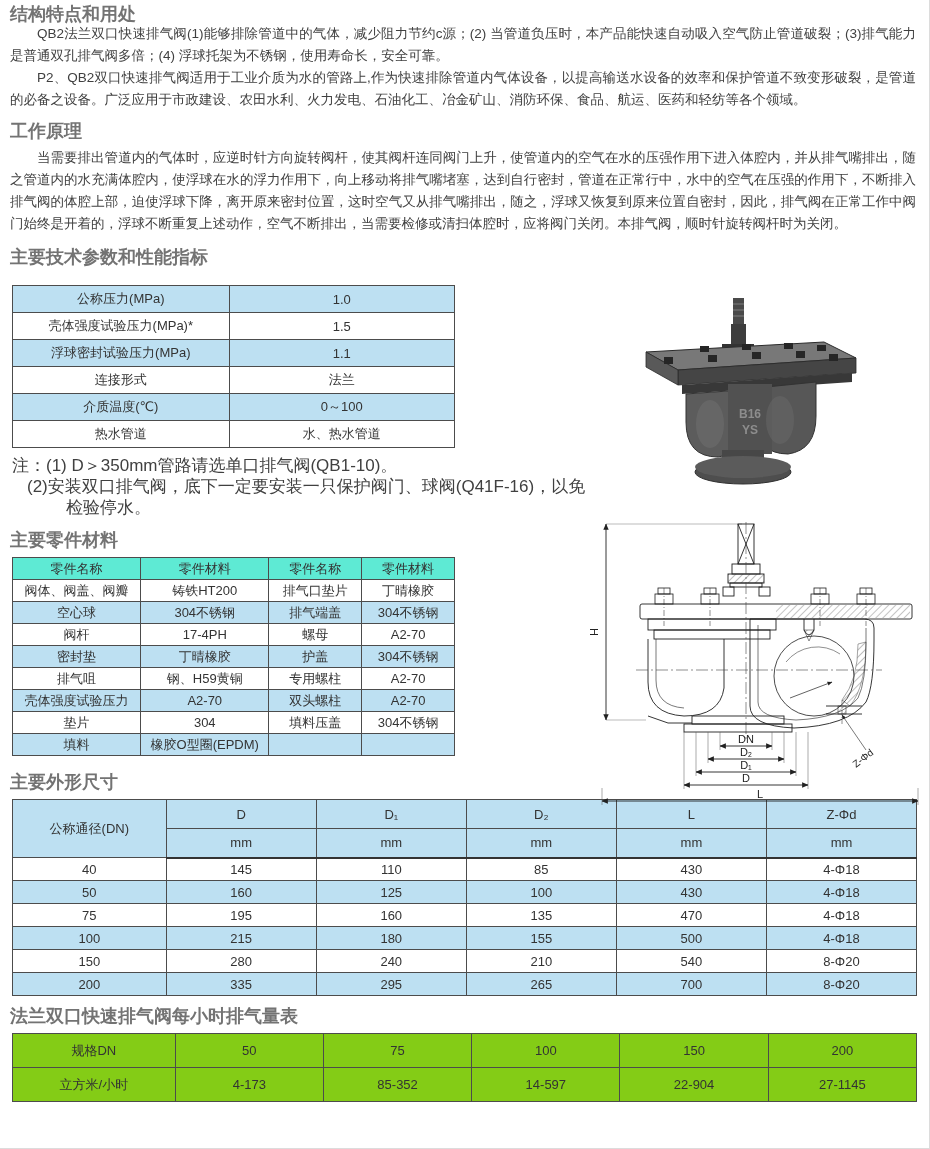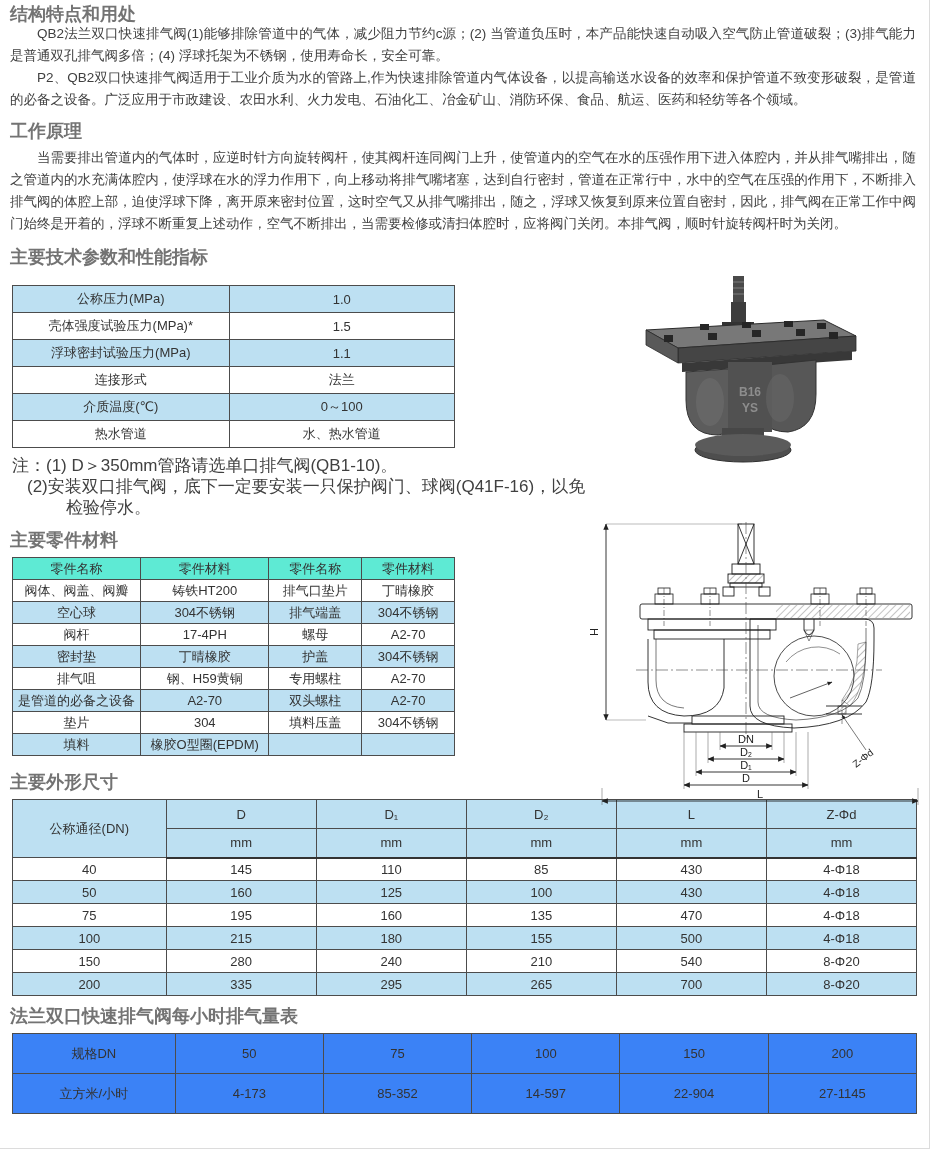--- a/index.html
+++ b/index.html
@@ -35,24 +35,24 @@
   .parts thead th{background:#5eead4;}
   .parts tbody tr:nth-child(even) td{background:#bde0f2;}
 
   .dims{width:905px;margin:8px 0 0 2px;}
   .dims thead th{background:#bde0f2;height:29px;}
   .dims thead tr:last-child th{border-bottom:2px solid #333;}
   .dims td{height:23px;}
   .dims tbody tr:nth-child(even) td{background:#bde0f2;}
 
   .exhaust{width:905px;margin:8px 0 0 2px;}
-  .exhaust td{height:40px;background:#3b82f6;}
+  .exhaust td{height:34px;background:#84cc16;}
 
   figure{margin:0;padding:0;}
-  .photo{position:absolute;left:616px;top:272px;width:248px;height:196px;}
+  .photo{position:absolute;left:616px;top:294px;width:248px;height:196px;}
   .drawing{position:absolute;left:580px;top:510px;width:345px;height:296px;}
   svg{display:block;}
 </style>
 </head>
 <body>
 
 <div class="page">
 
   <section>
     <h3>结构特点和用处</h3>
@@ -148,21 +148,21 @@
             <td>护盖</td>
             <td>304不锈钢</td>
           </tr>
           <tr>
             <td>排气咀</td>
             <td>钢、H59黄铜</td>
             <td>专用螺柱</td>
             <td>A2-70</td>
           </tr>
           <tr>
-            <td>是管道的必备之设备</td>
+            <td>壳体强度试验压力</td>
             <td>A2-70</td>
             <td>双头螺柱</td>
             <td>A2-70</td>
           </tr>
           <tr>
             <td>垫片</td>
             <td>304</td>
             <td>填料压盖</td>
             <td>304不锈钢</td>
           </tr>

